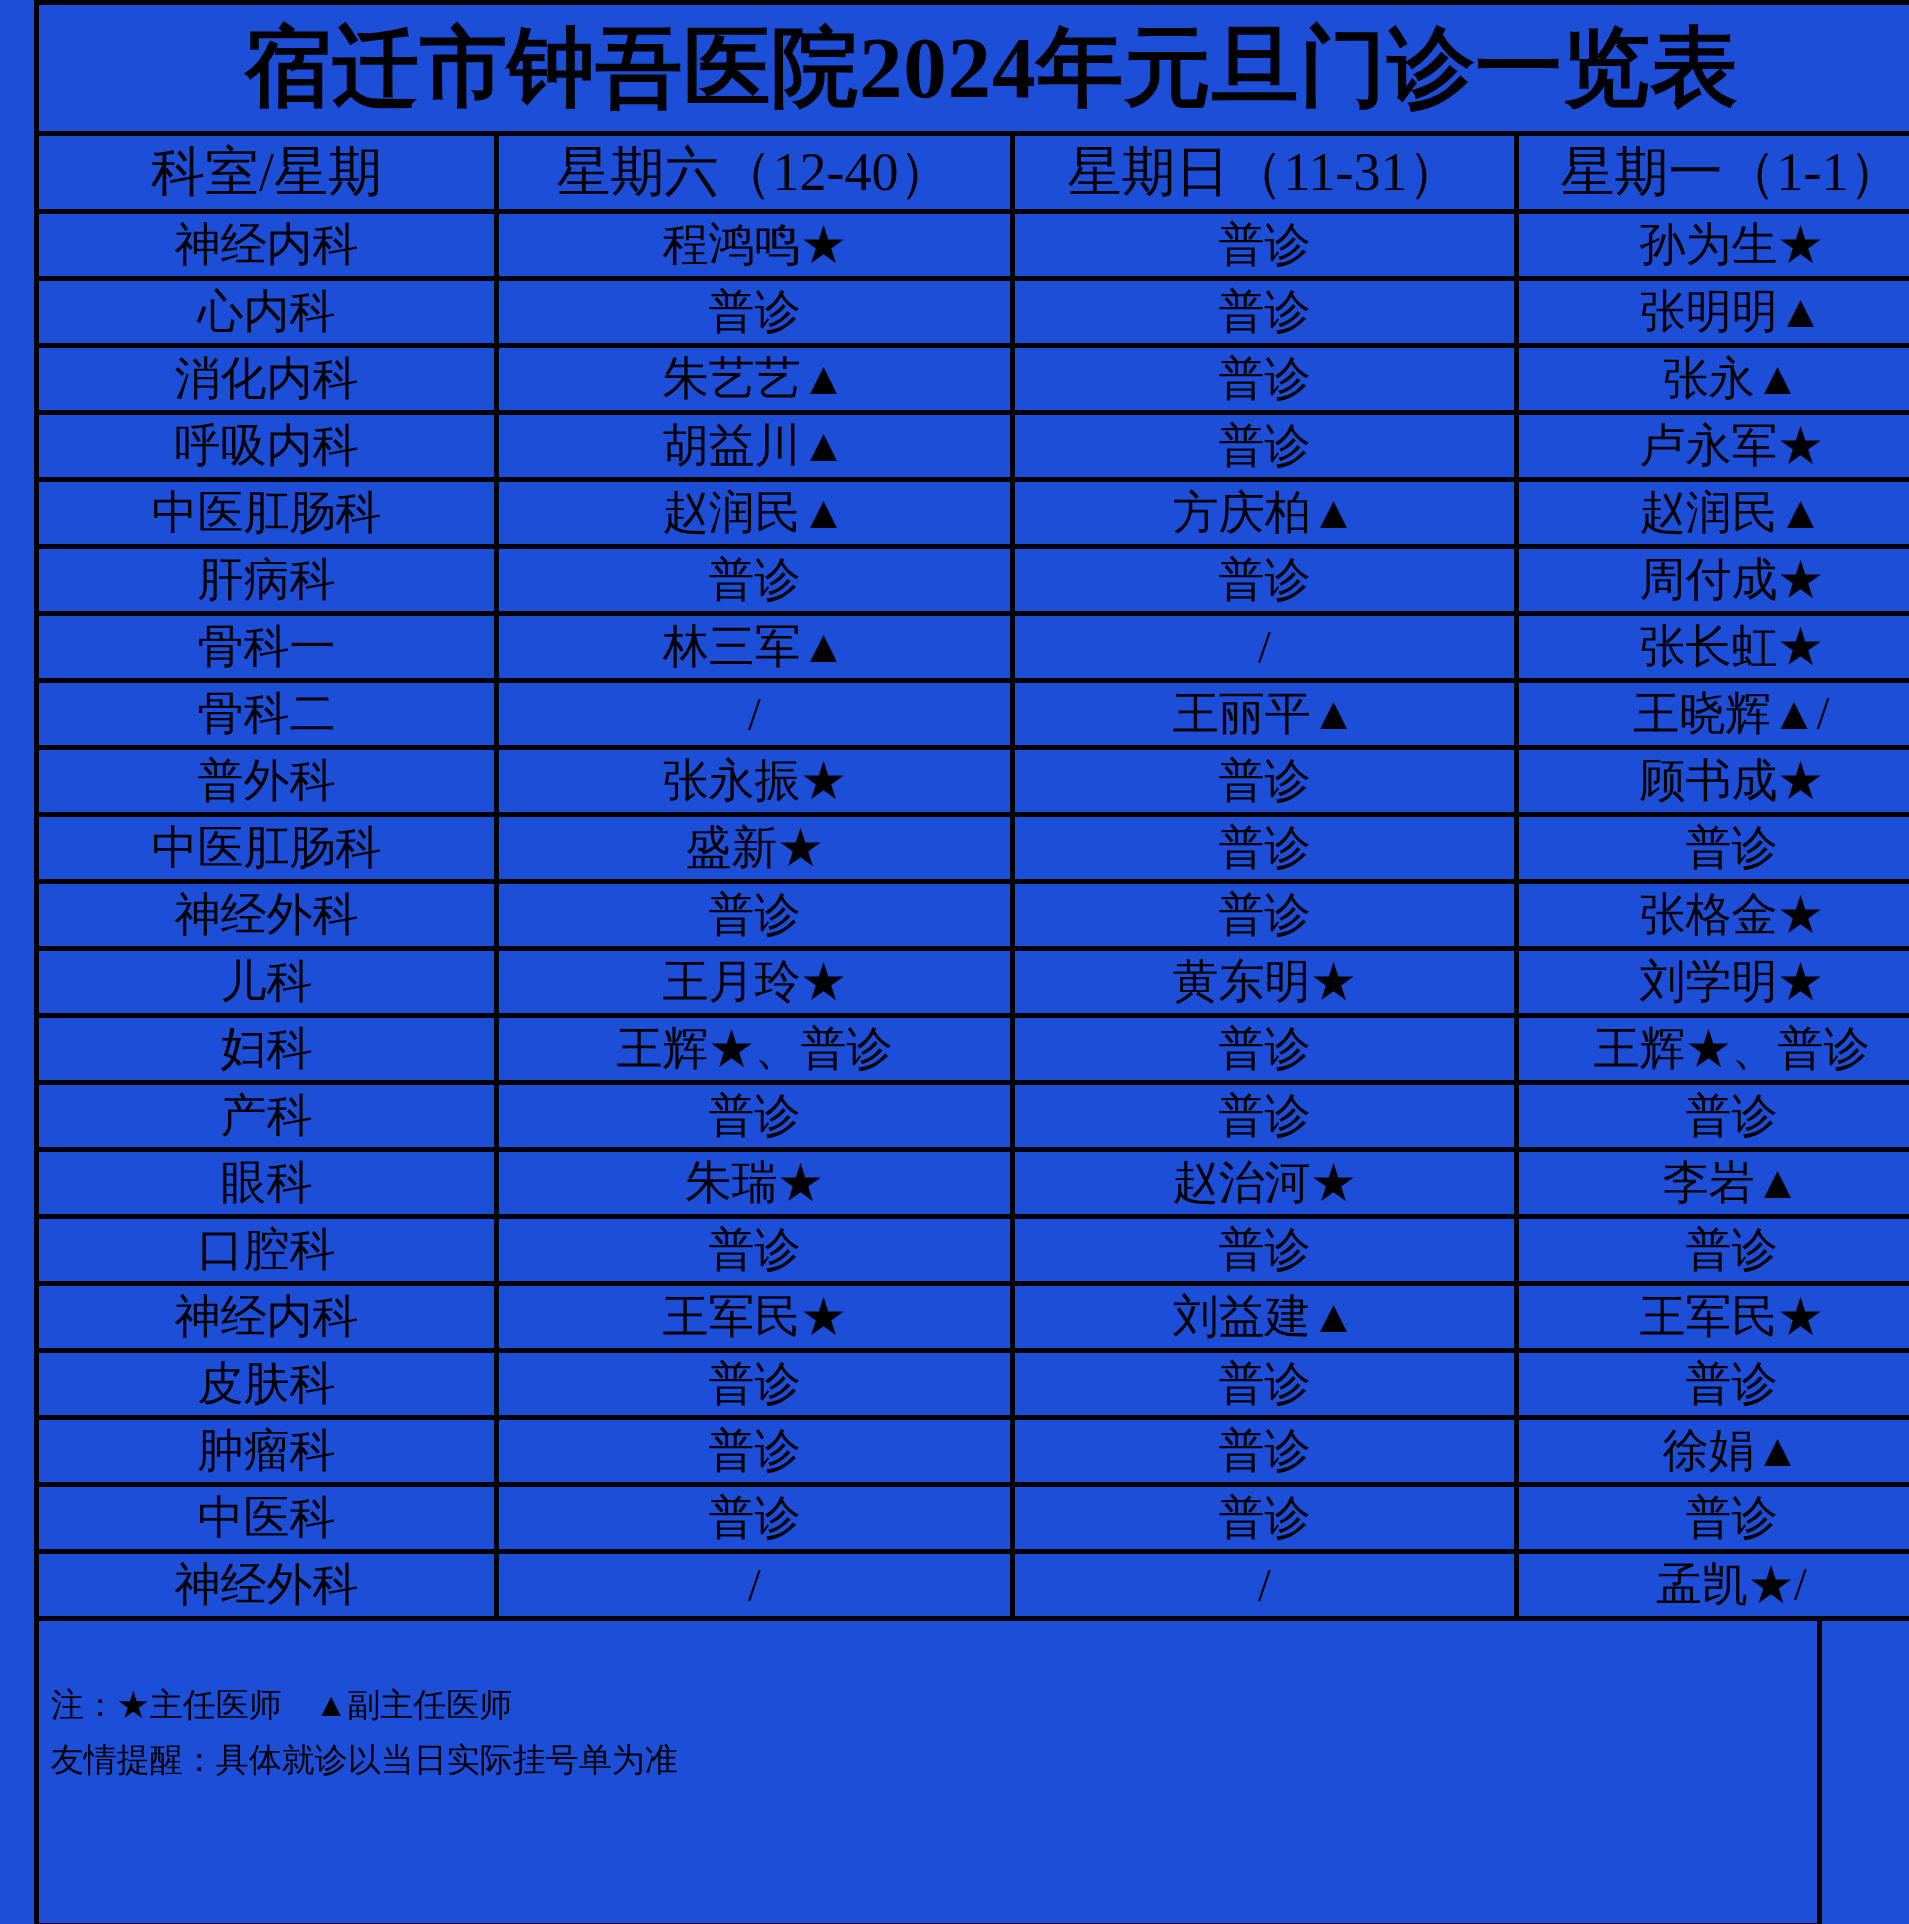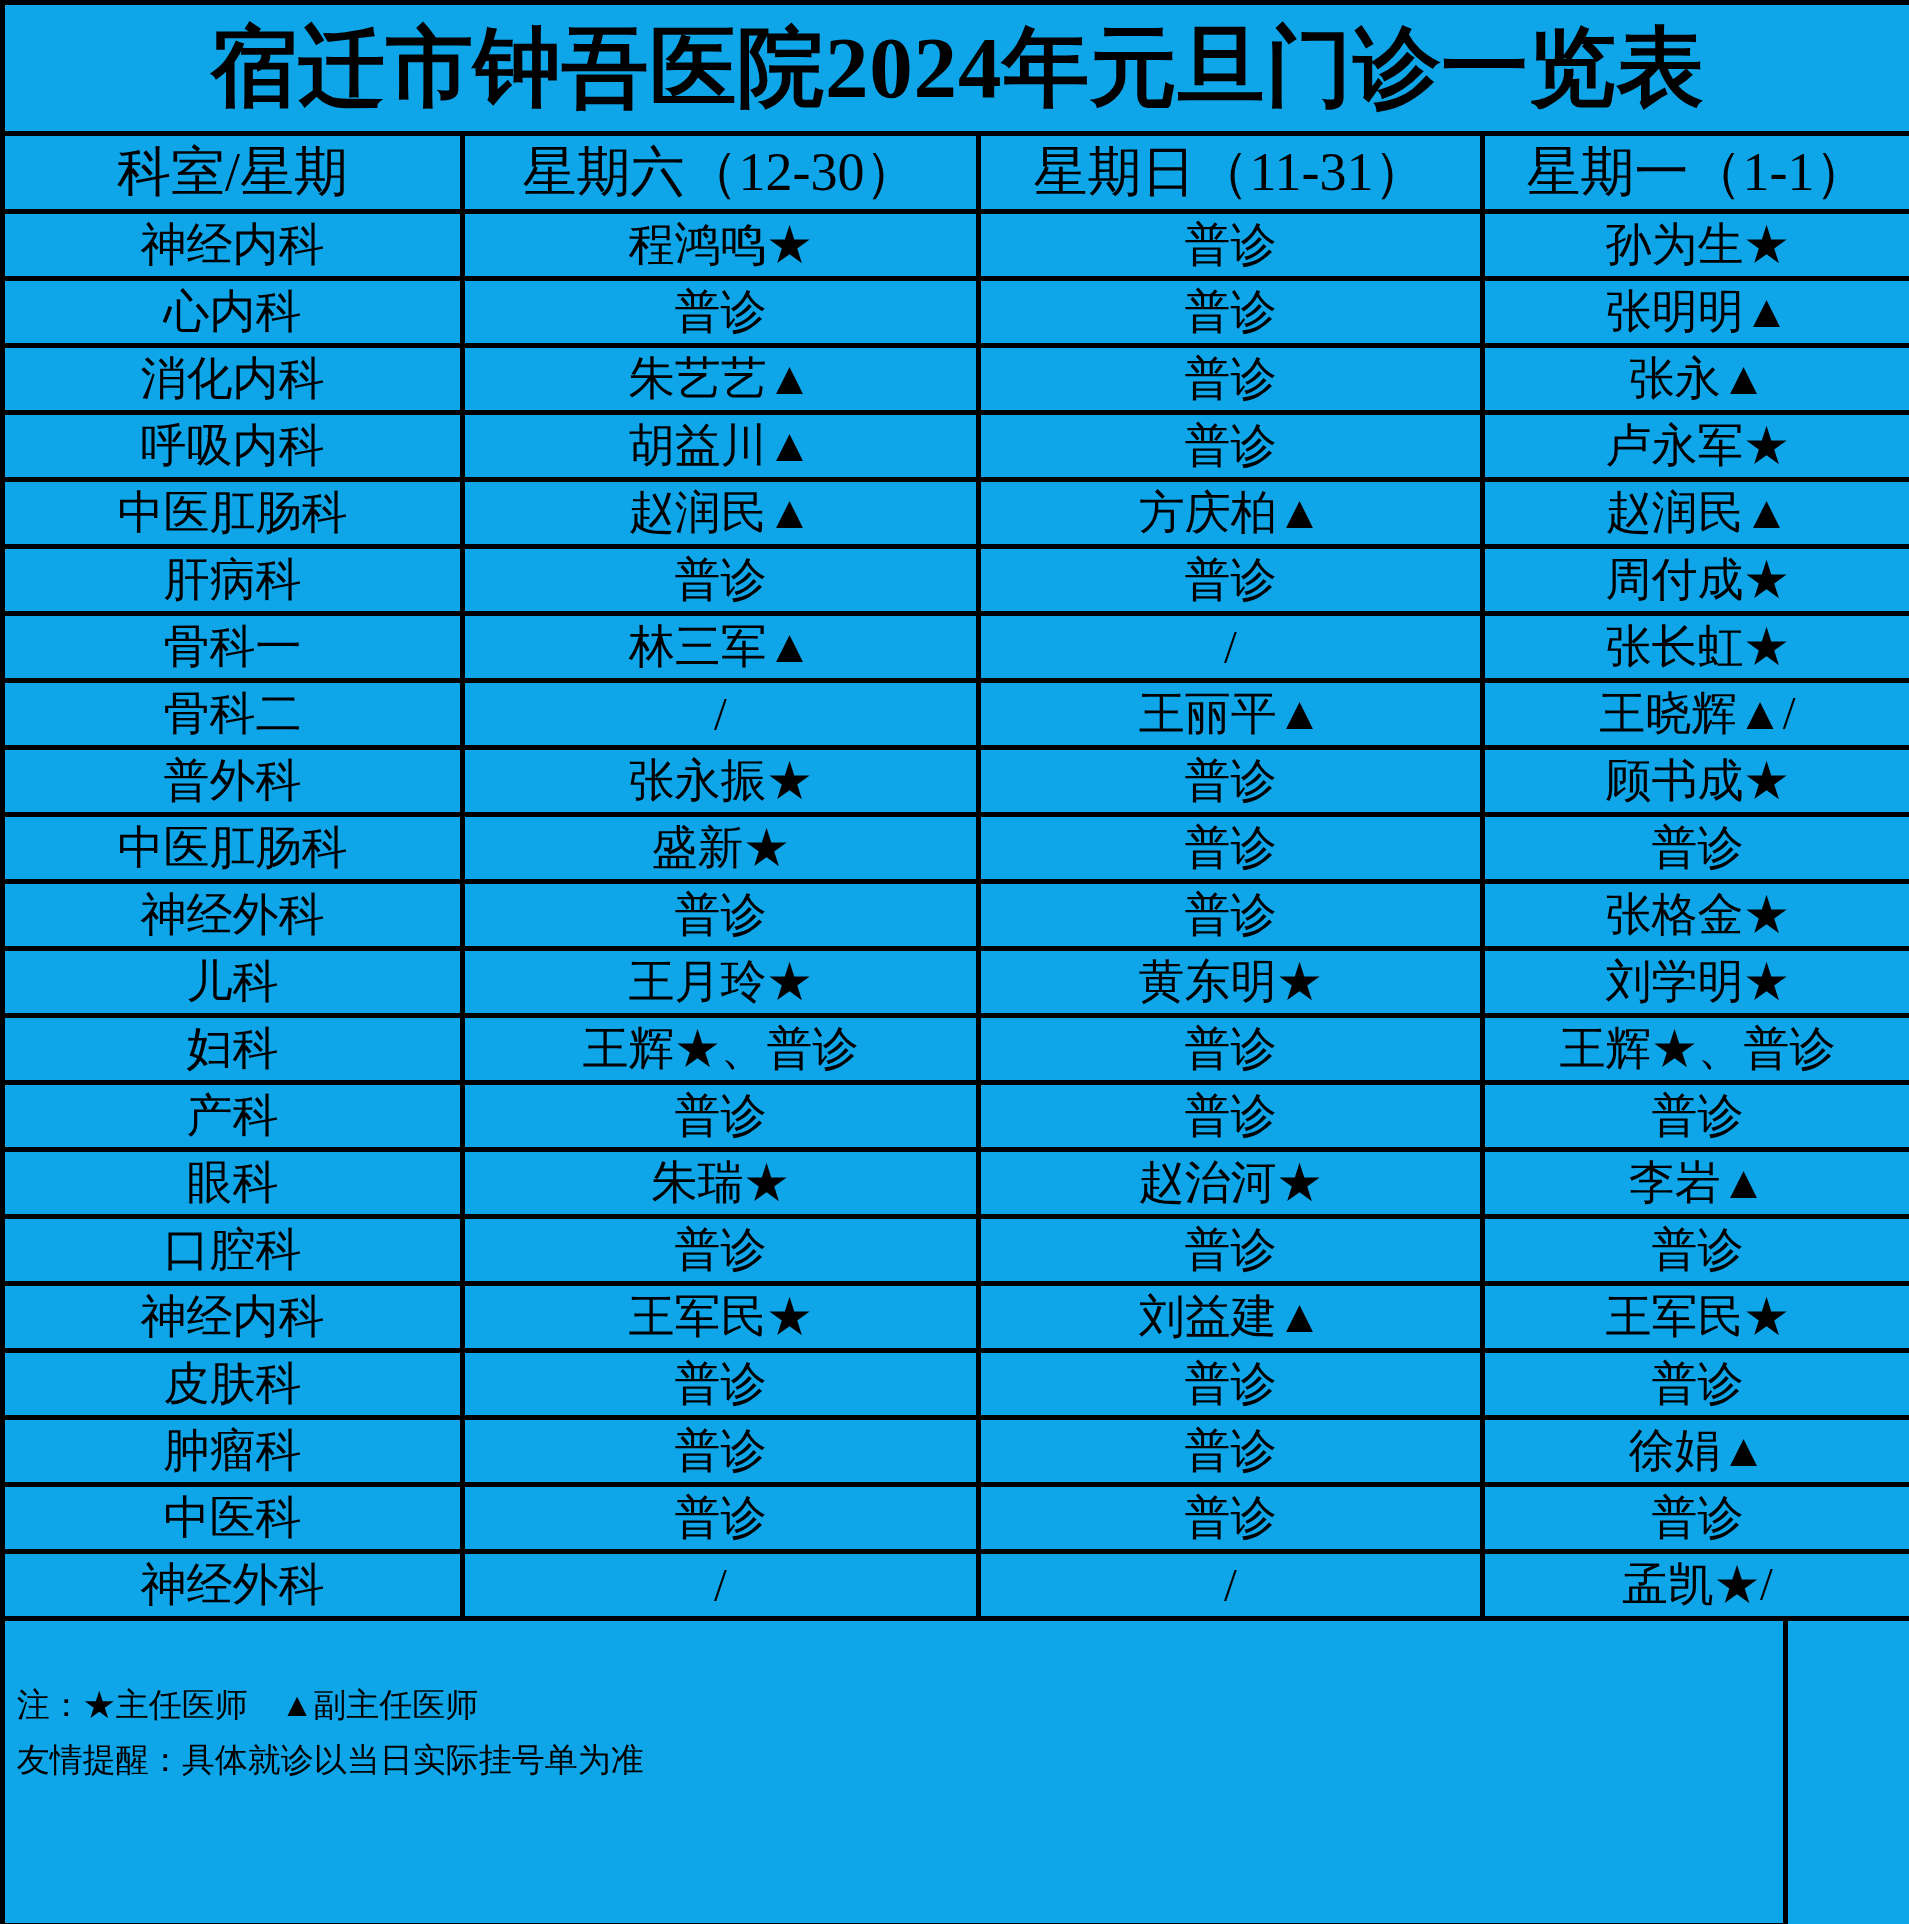--- a/index.html
+++ b/index.html
@@ -4,24 +4,25 @@
 <style>
   html, body {
     margin: 0;
     padding: 0;
     background: #ffffff;
   }
   .page {
     width: 1910px;
     height: 1925px;
     box-sizing: border-box;
-    background: #0ea5e9;
+    background: #1d4ed8;
     color: #000000;
     font-family: "Liberation Serif", "DejaVu Serif", serif;
     overflow: hidden;
+    padding-left: 34px;
   }
   table.schedule {
     border-collapse: collapse;
     table-layout: fixed;
     width: 1910px;
   }
   table.schedule th,
   table.schedule td {
     border: 5px solid #000000;
     text-align: center;
@@ -70,21 +71,21 @@
       <col style="width:516px">
       <col style="width:504px">
       <col style="width:430px">
     </colgroup>
     <thead>
       <tr>
         <th class="title-cell" colspan="4">宿迁市钟吾医院2024年元旦门诊一览表</th>
       </tr>
       <tr class="header-row" id="header-row">
           <th>科室/星期</th>
-          <th>星期六（12-30）</th>
+          <th>星期六（12-40）</th>
           <th>星期日（11-31）</th>
           <th>星期一（1-1）</th>
         </tr>
     </thead>
     <tbody class="body-rows" id="table-body">
         <tr>
           <td>神经内科</td>
           <td>程鸿鸣★</td>
           <td>普诊</td>
           <td>孙为生★</td>

